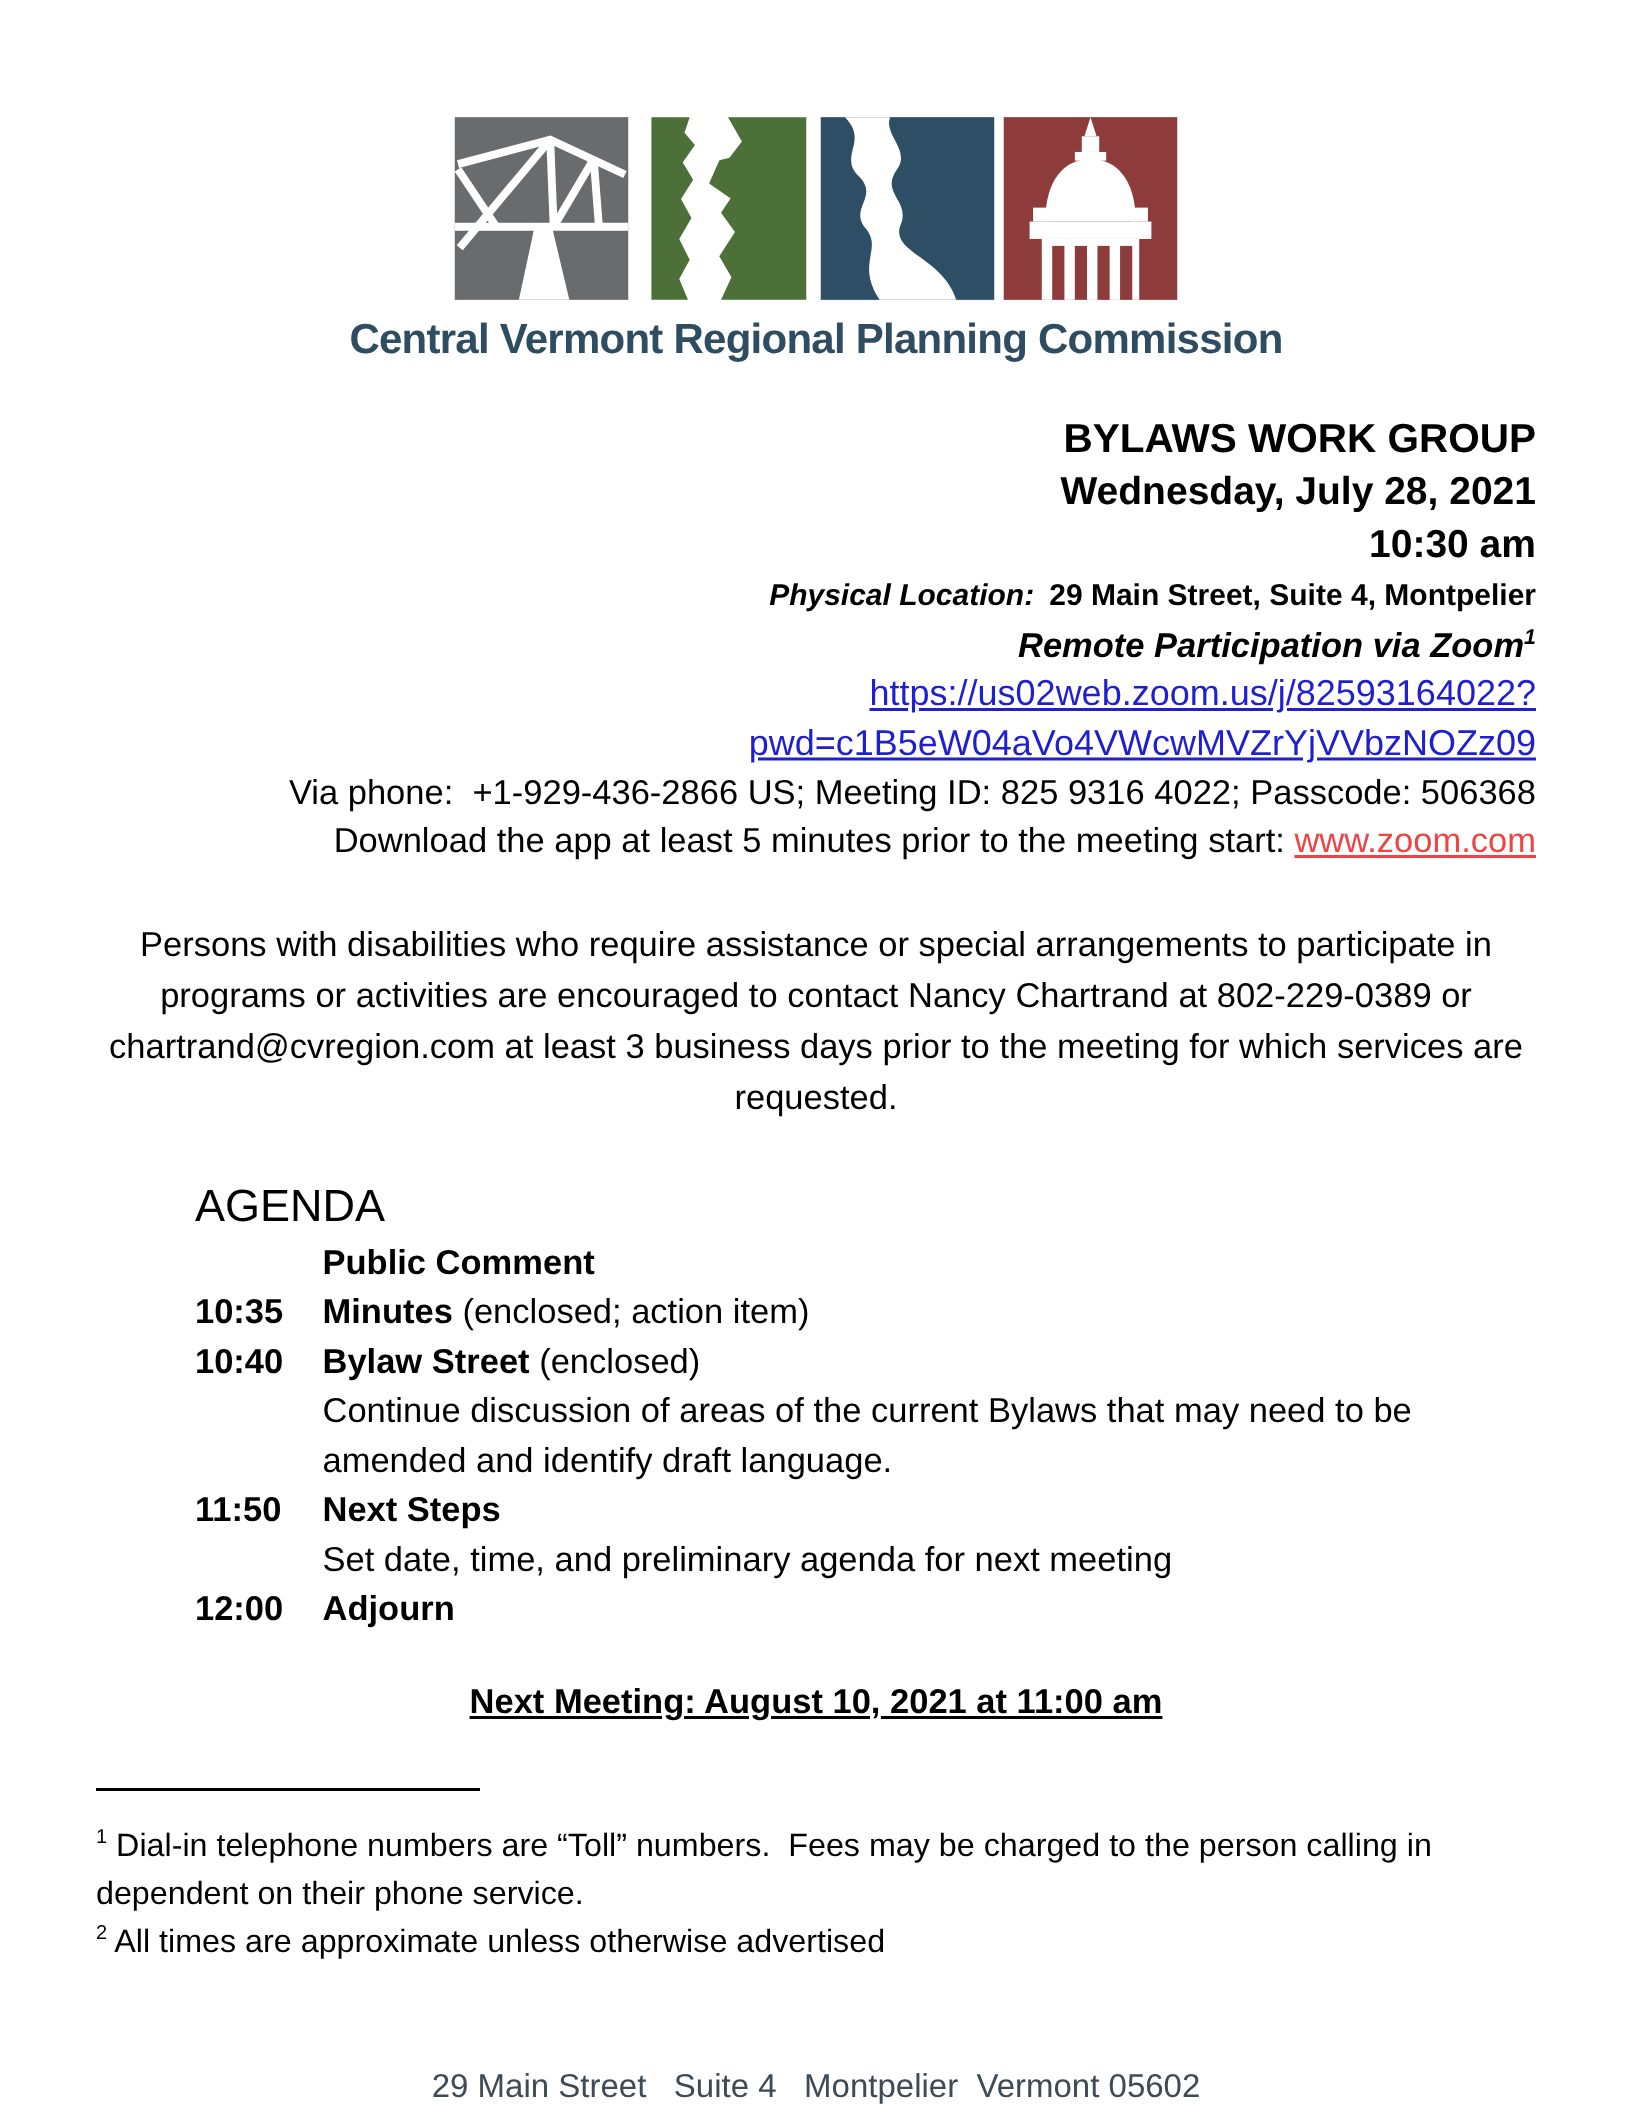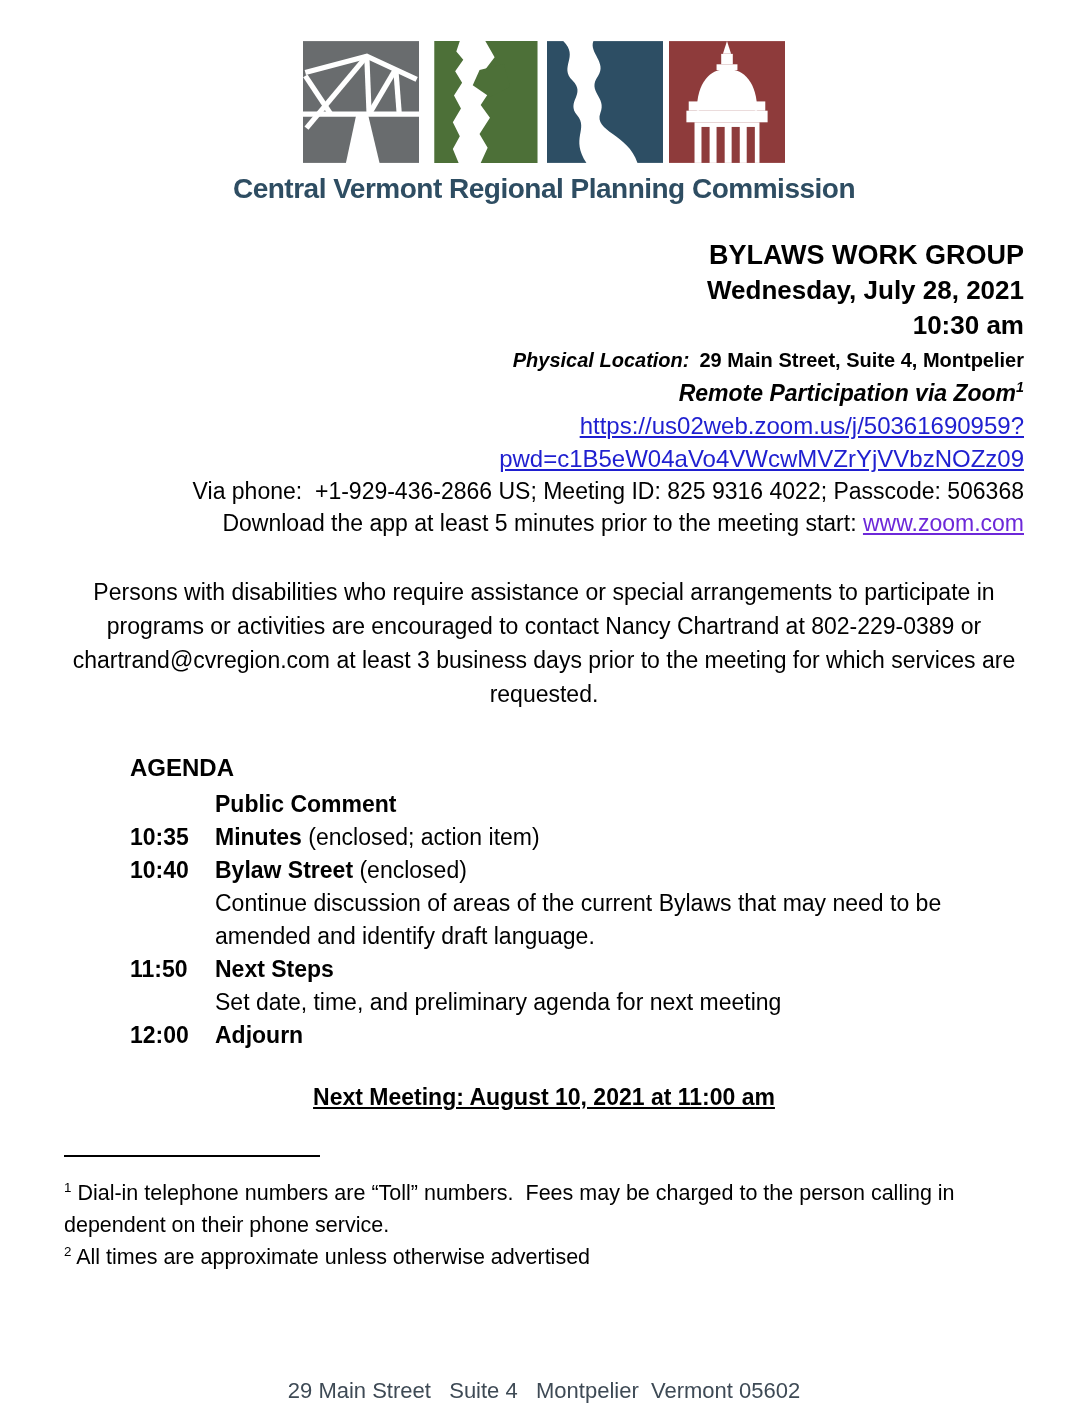--- a/index.html
+++ b/index.html
@@ -10,21 +10,21 @@
     height: 1408px;
     margin: 0 auto;
     background: #ffffff;
     font-family: "Liberation Sans", sans-serif;
     color: #000000;
     overflow: hidden;
   }
   .content { padding: 0 64px; }
 
   
-  .logo-block { padding-top: 41px; text-align: center; }
+  .logo-block { padding-top: 78px; text-align: center; }
   .logo-tiles {
     display: flex;
     justify-content: center;
     gap: 6px;
   }
   .logo-tile { width: 116px; height: 122px; display: block; }
   .logo-caption {
     margin-top: 9px;
     font-size: 28px;
     font-weight: 700;
@@ -51,21 +51,21 @@
   
   .access-para {
     margin-top: 36px;
     font-size: 23px;
     line-height: 34px;
     text-align: center;
   }
 
   
   .agenda { margin-top: 40px; margin-left: 66px; }
-  .agenda-heading { font-size: 24px; font-weight: 700; line-height: 33px; margin-bottom: 4px; }
+  .agenda-heading { font-size: 30px; font-weight: 400; line-height: 33px; margin-bottom: 4px; }
   .agenda-row { display: flex; align-items: flex-start; }
   .agenda-time {
     width: 85px;
     flex: 0 0 85px;
     font-size: 23px;
     font-weight: 700;
     line-height: 33px;
   }
   .agenda-desc { width: 740px; font-size: 23px; line-height: 33px; }
   .agenda-desc .bold { font-weight: 700; }
@@ -159,25 +159,25 @@
       <div class="h-title">BYLAWS WORK GROUP</div>
       <div class="h-date">Wednesday, July 28, 2021</div>
       <div class="h-time">10:30 am</div>
       <div class="h-loc">
         <span class="loc-label">Physical Location:</span><span class="loc-value">29 Main Street, Suite 4, Montpelier</span>
       </div>
       <div class="h-remote">
         <span>Remote Participation via Zoom</span><sup>1</sup>
       </div>
       <div class="h-linkline">
-        <a class="doc-link" style="color:#1f1fd0">https://us02web.zoom.us/j/50361690959?pwd=c1B5eW04aVo4VWcwMVZrYjVVbzNOZz09</a>
+        <a class="doc-link" style="color:#1f1fd0">https://us02web.zoom.us/j/82593164022?pwd=c1B5eW04aVo4VWcwMVZrYjVVbzNOZz09</a>
       </div>
       <div class="h-phone">Via phone:  +1-929-436-2866 US; Meeting ID: 825 9316 4022; Passcode: 506368</div>
       <div class="h-download">
-        <span>Download the app at least 5 minutes prior to the meeting start: </span><a class="doc-link" style="color:#6d28d9">www.zoom.com</a>
+        <span>Download the app at least 5 minutes prior to the meeting start: </span><a class="doc-link" style="color:#ef4444">www.zoom.com</a>
       </div>
     </div>
 
     <p class="access-para">Persons with disabilities who require assistance or special arrangements to participate in programs or activities are encouraged to contact Nancy Chartrand at 802-229-0389 or chartrand@cvregion.com at least 3 business days prior to the meeting for which services are requested.</p>
 
     <div class="agenda">
       <div class="agenda-heading">AGENDA</div>
 
       <div class="agenda-row">
         <div class="agenda-time"><span></span></div>

